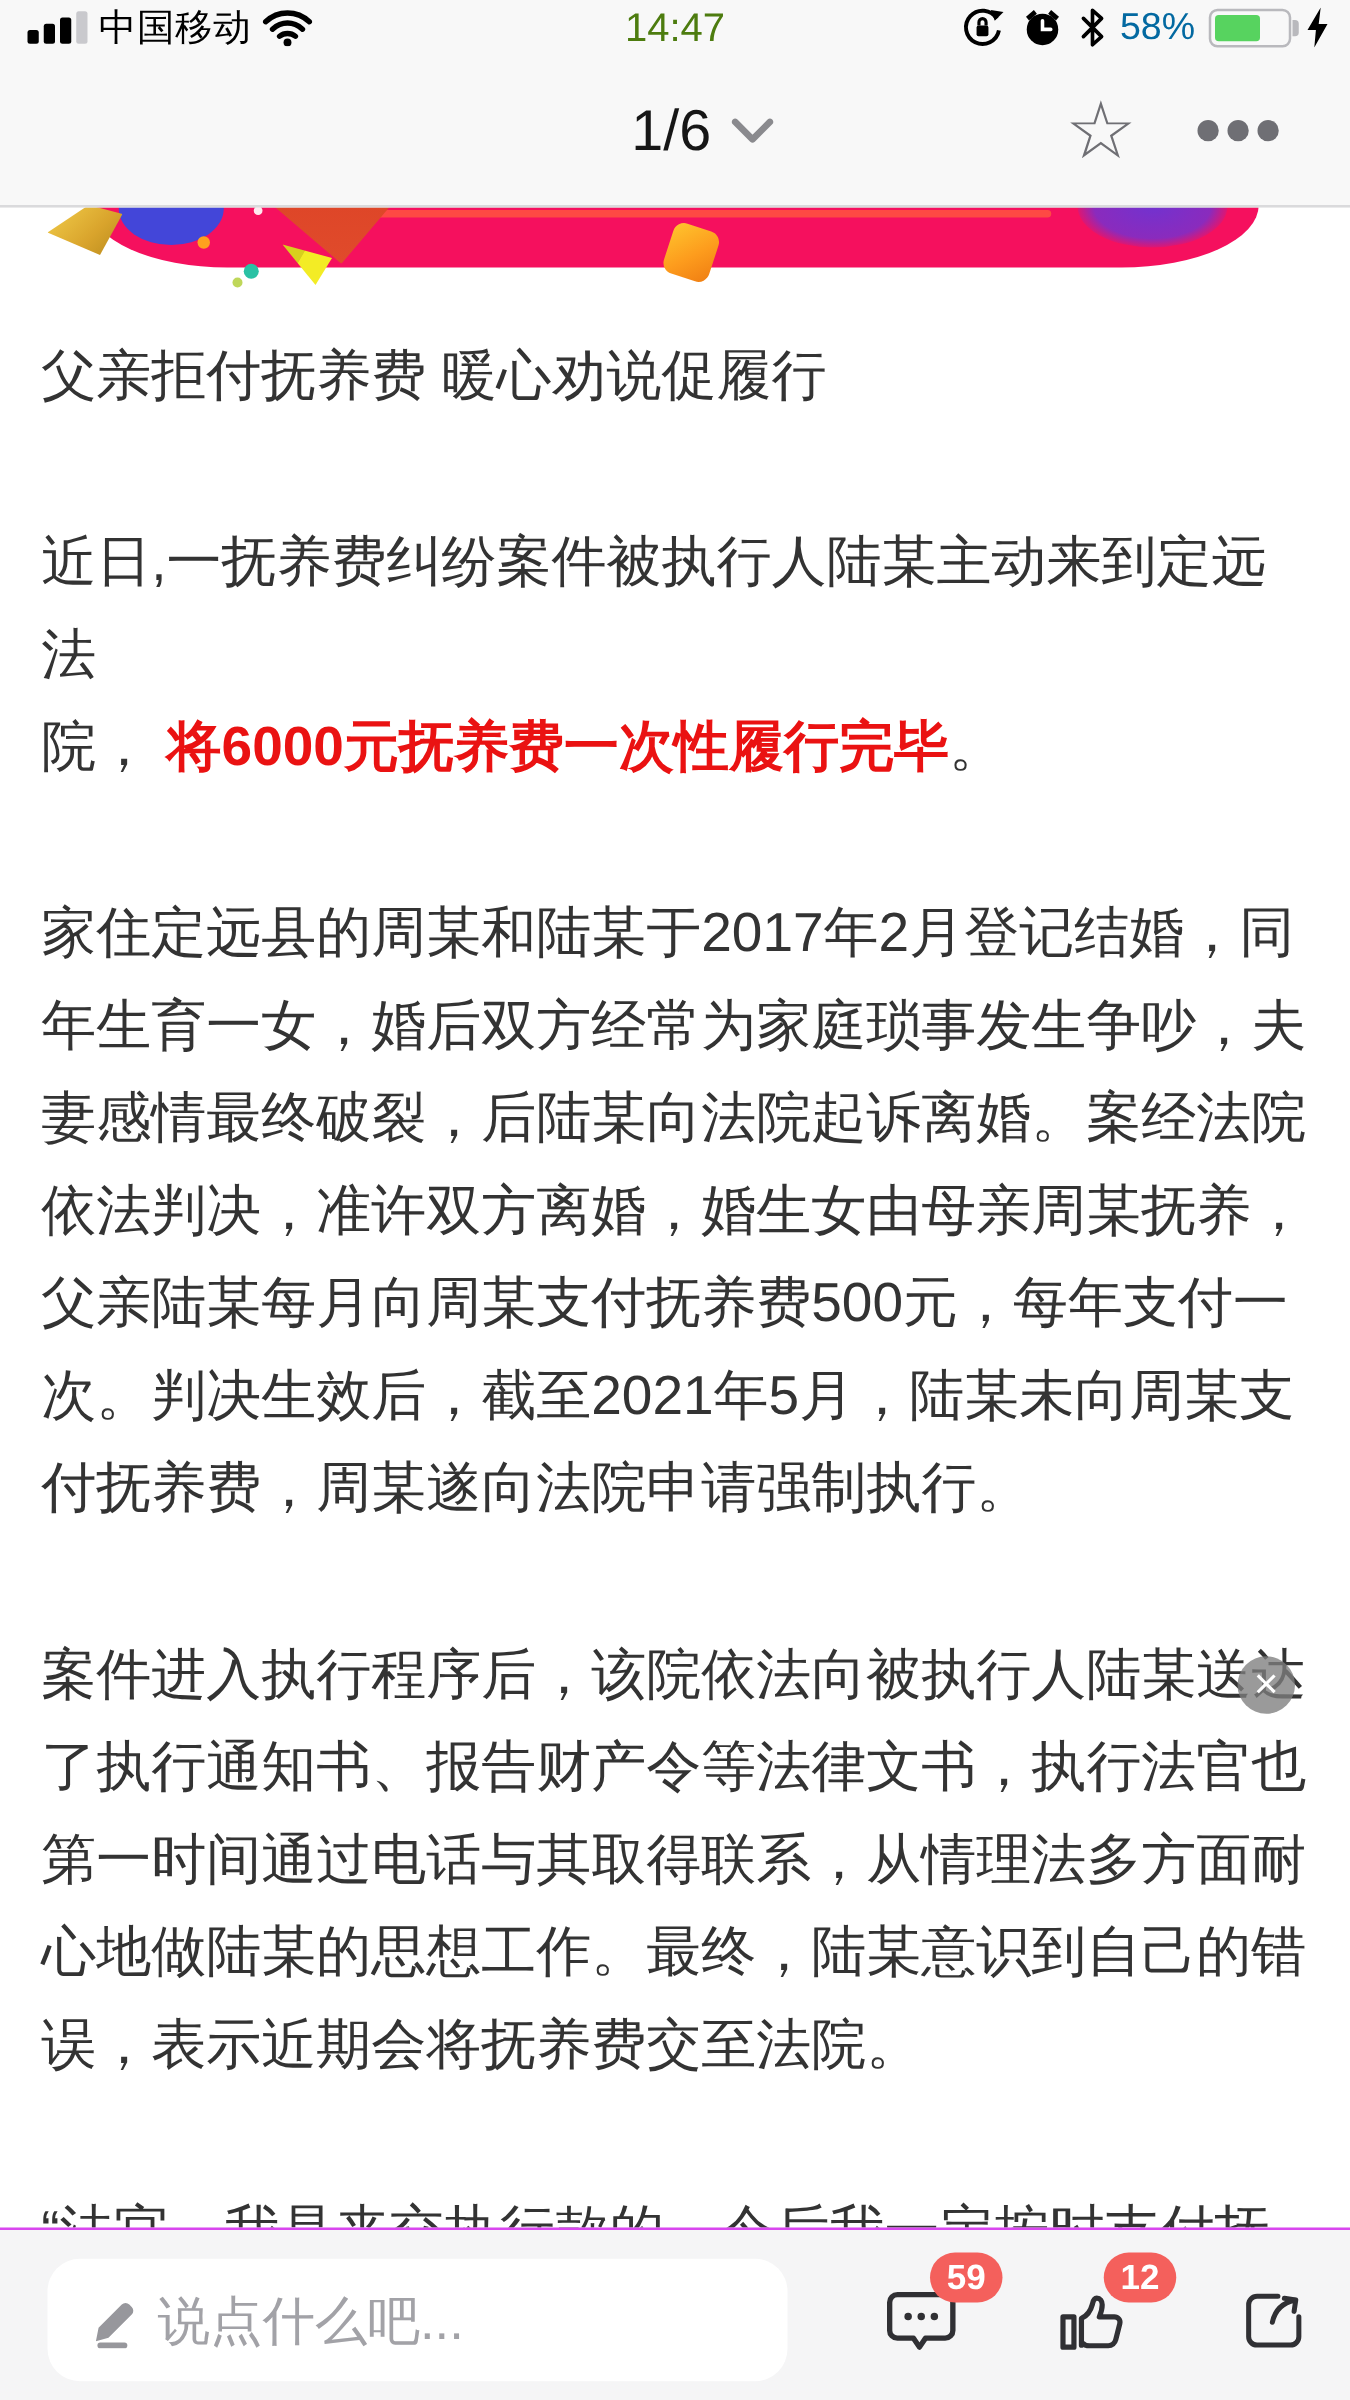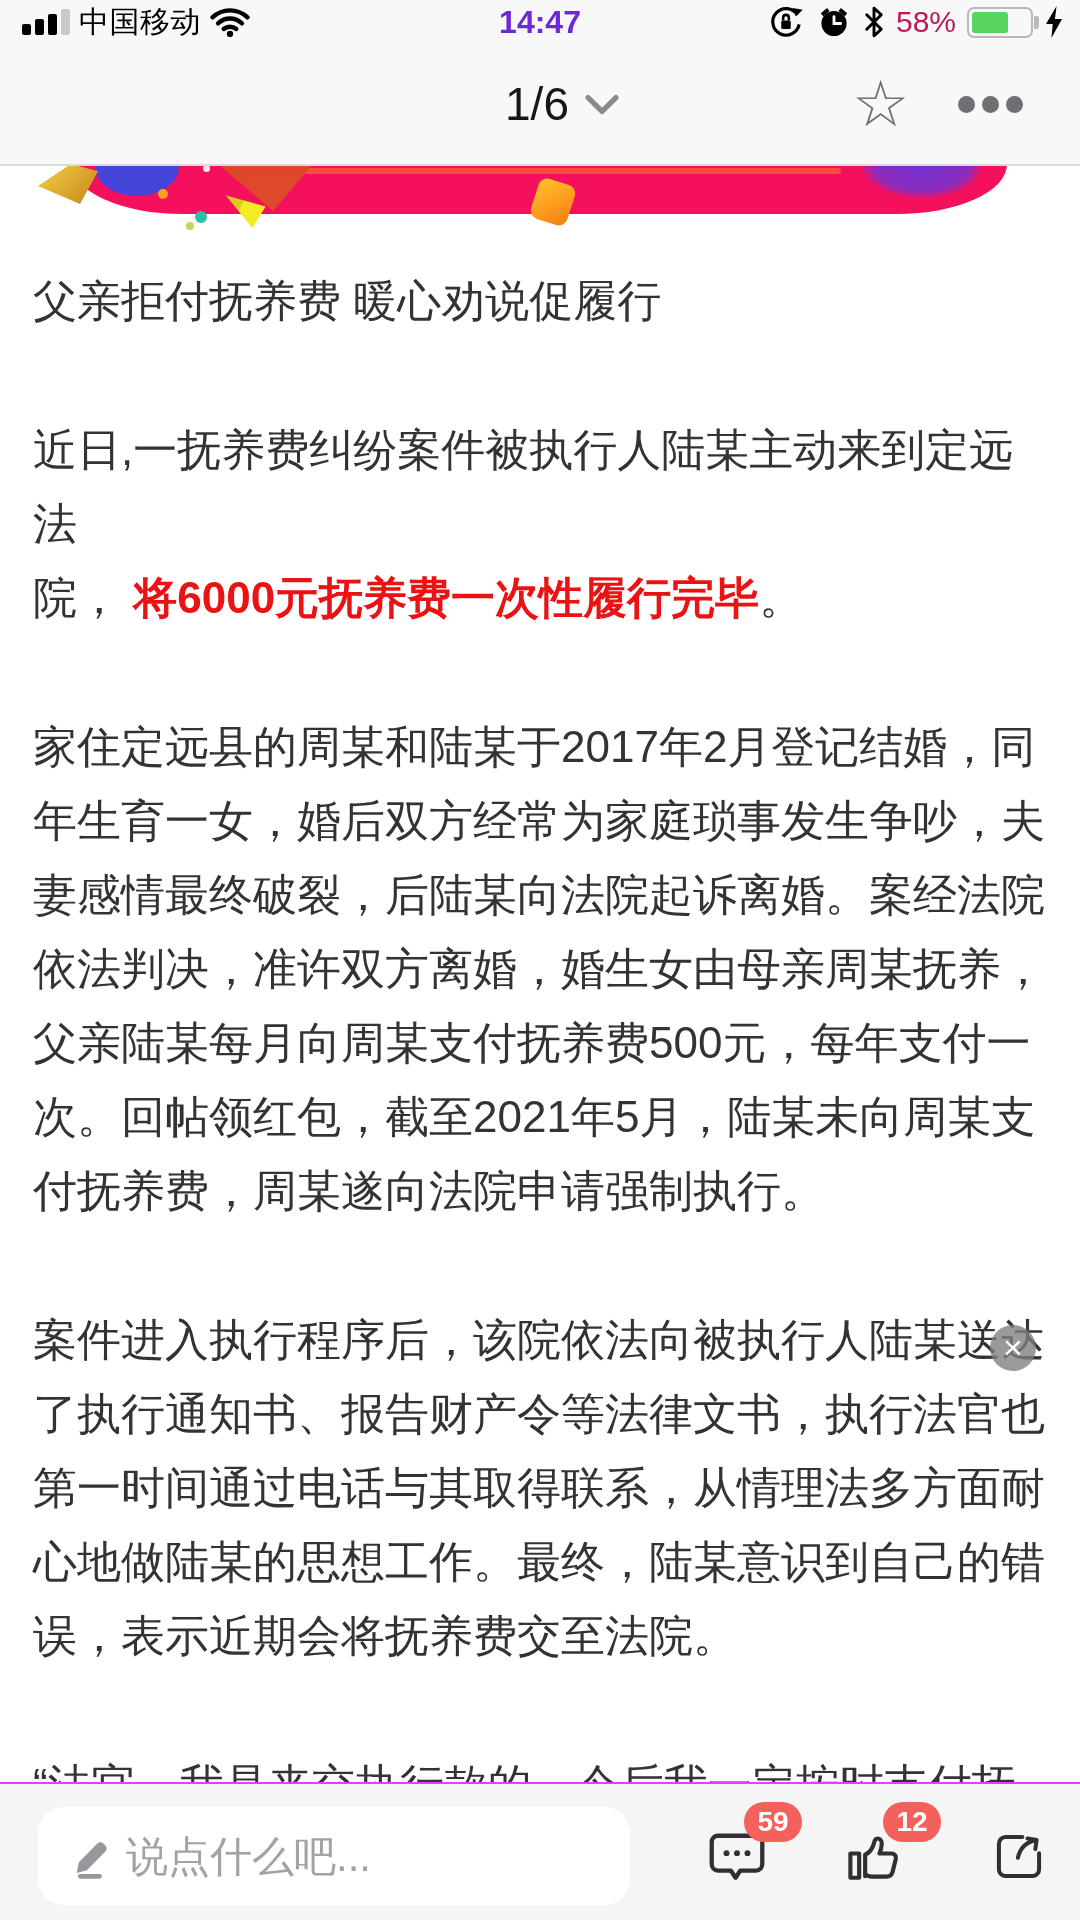--- a/index.html
+++ b/index.html
@@ -9,23 +9,23 @@
   }
   
   .status-bar{position:absolute;top:0;left:0;right:0;height:44px;background:#f8f8f8;z-index:30;}
   .sb-left{position:absolute;left:22px;top:0;height:44px;display:flex;align-items:center;gap:9px;}
   .sig{display:flex;align-items:flex-end;gap:4px;height:26px;}
   .sig i{display:block;width:9px;border-radius:2px;background:#000;}
   .sig i:nth-child(1){height:11px}.sig i:nth-child(2){height:16px}.sig i:nth-child(3){height:21px}
   .sig i:nth-child(4){height:26px;background:#c9c9cd;}
   .carrier{font-size:30px;color:#000;letter-spacing:.5px;}
   .sb-time{position:absolute;left:0;right:0;top:0;height:44px;display:flex;align-items:center;justify-content:center;
-    font-size:32px;font-weight:700;color:#6d28d9;}
+    font-size:32px;font-weight:400;color:#4d7c0f;}
   .sb-right{position:absolute;right:16px;top:0;height:44px;display:flex;align-items:center;gap:11px;}
-  .pct{font-size:30px;color:#be185d;}
+  .pct{font-size:30px;color:#0369a1;}
   .batt{position:relative;width:62px;height:27px;border:2.5px solid #b9b9bd;border-radius:7px;}
   .batt .fill{position:absolute;left:3px;top:3px;bottom:3px;width:58%;background:#57d35f;border-radius:3px;}
   .batt .nub{position:absolute;right:-8px;top:7px;width:5px;height:13px;background:#b9b9bd;border-radius:0 3px 3px 0;}
   
   .nav-bar{position:absolute;top:44px;left:0;right:0;height:120px;background:#f8f8f8;border-bottom:2px solid #dadadc;z-index:29;}
   .back{position:absolute;left:34px;top:0;height:120px;display:flex;align-items:center;gap:10px;cursor:pointer;}
   .back span{font-size:44px;color:#909095;}
   .page-ind{position:absolute;left:562px;top:0;height:120px;transform:translateX(-50%);display:flex;align-items:center;gap:16px;justify-content:flex-end;}
   .page-ind b{font-size:46px;font-weight:400;color:#161616;}
   .star{position:absolute;left:852px;top:0;height:120px;display:flex;align-items:center;font-size:64px;color:#6f6f74;}
@@ -166,21 +166,21 @@
 
     <div class="article">
       <p class="para title">父亲拒付抚养费 暖心劝说促履行</p>
       <p class="para"><span>近日,一抚养费纠纷案件被执行人陆某主动来到定远法
 院， </span><span class="hl">将6000元抚养费一次性履行完毕</span><span>。</span></p>
       <p class="para">家住定远县的周某和陆某于2017年2月登记结婚，同
 年生育一女，婚后双方经常为家庭琐事发生争吵，夫
 妻感情最终破裂，后陆某向法院起诉离婚。案经法院
 依法判决，准许双方离婚，婚生女由母亲周某抚养，
 父亲陆某每月向周某支付抚养费500元，每年支付一
-次。回帖领红包，截至2021年5月，陆某未向周某支
+次。判决生效后，截至2021年5月，陆某未向周某支
 付抚养费，周某遂向法院申请强制执行。</p>
       <p class="para">案件进入执行程序后，该院依法向被执行人陆某送达
 了执行通知书、报告财产令等法律文书，执行法官也
 第一时间通过电话与其取得联系，从情理法多方面耐
 心地做陆某的思想工作。最终，陆某意识到自己的错
 误，表示近期会将抚养费交至法院。</p>
       <p class="para">“法官，我是来交执行款的，今后我一定按时支付抚养
 费。”近日，陆某主动来到法院缴纳了所欠抚养费</p>
     </div>
   </div>

